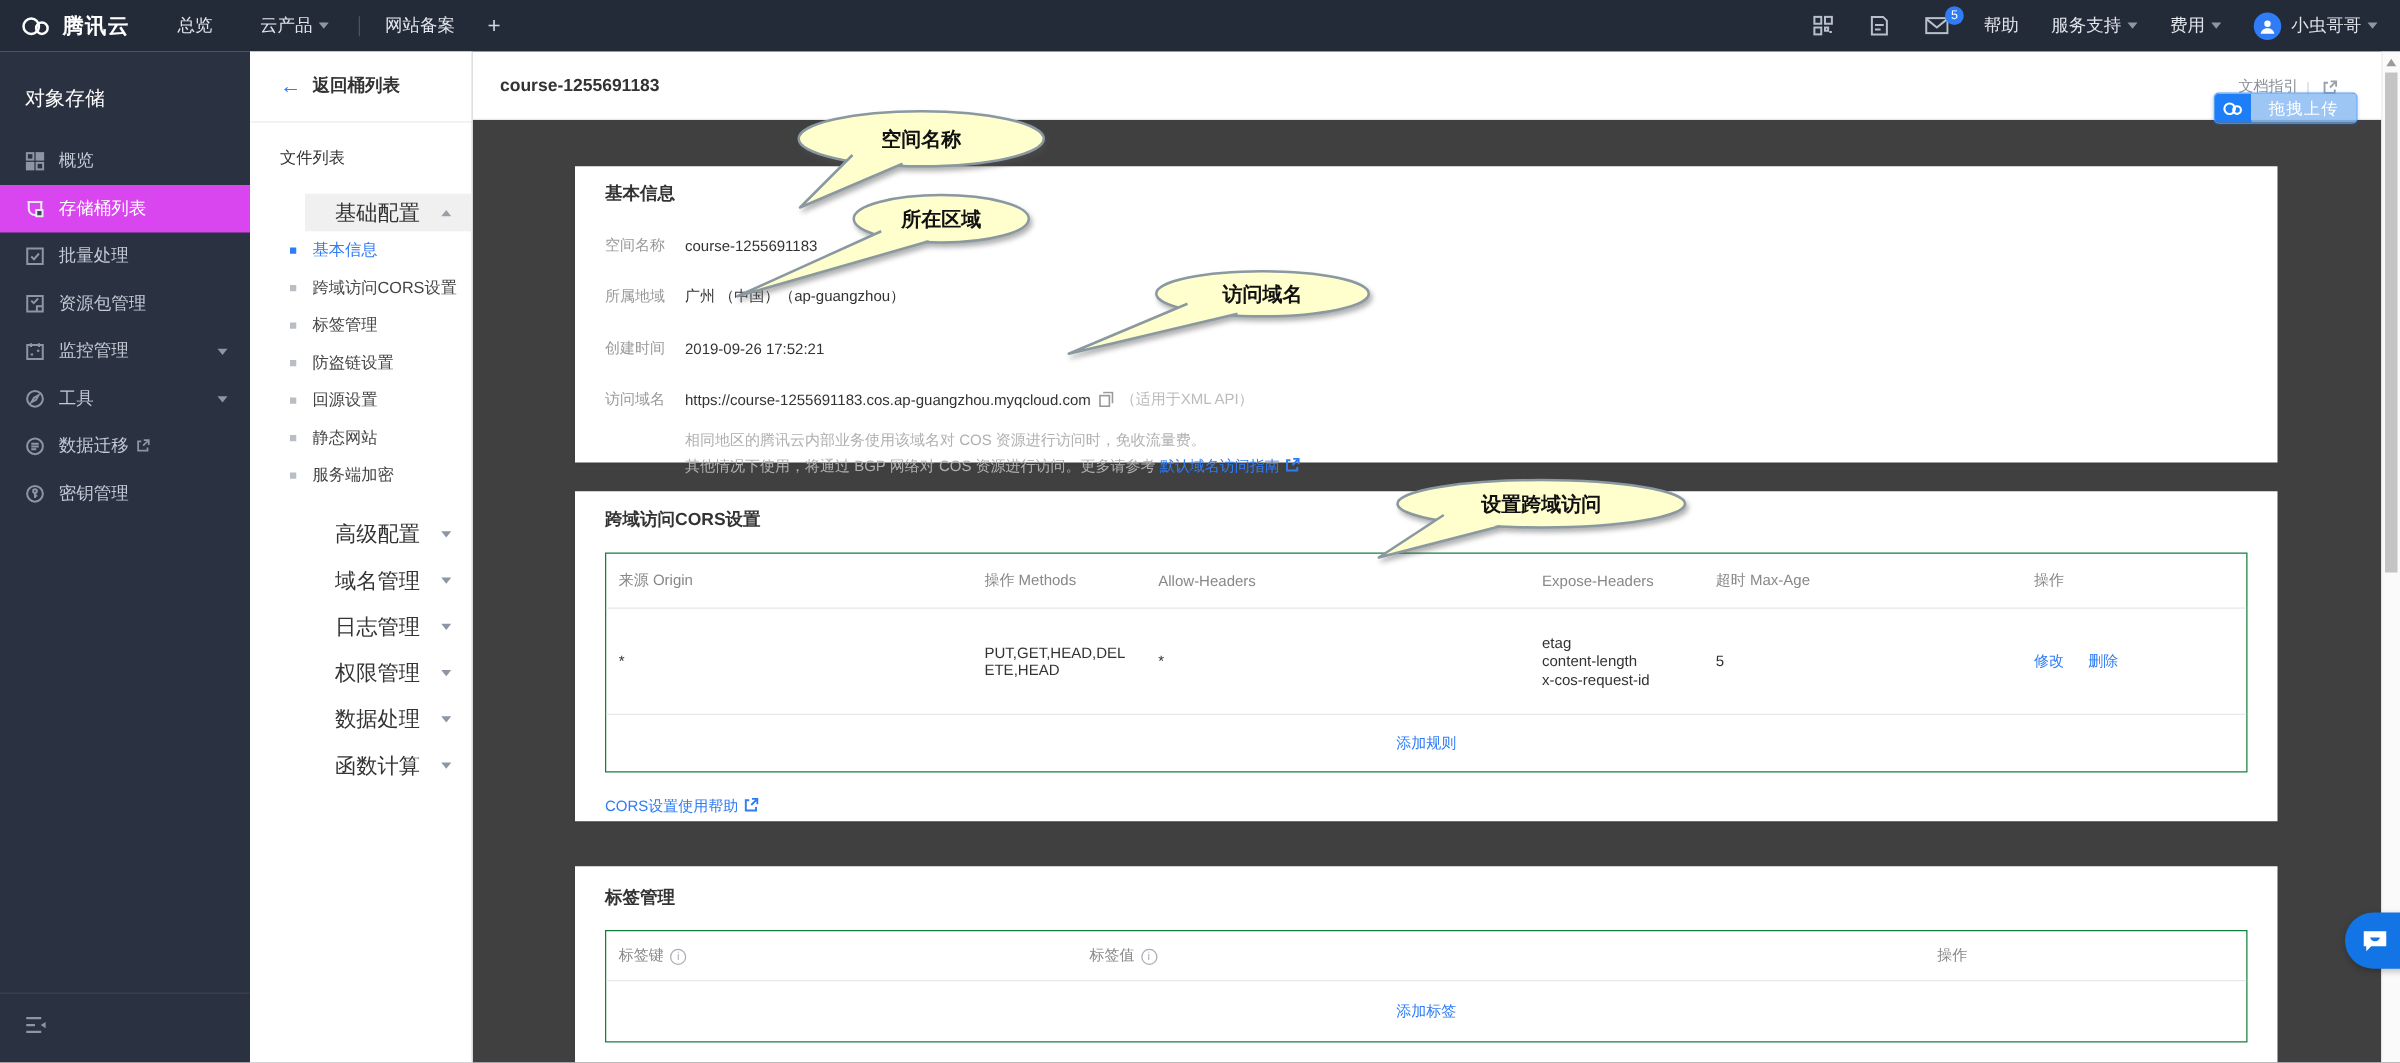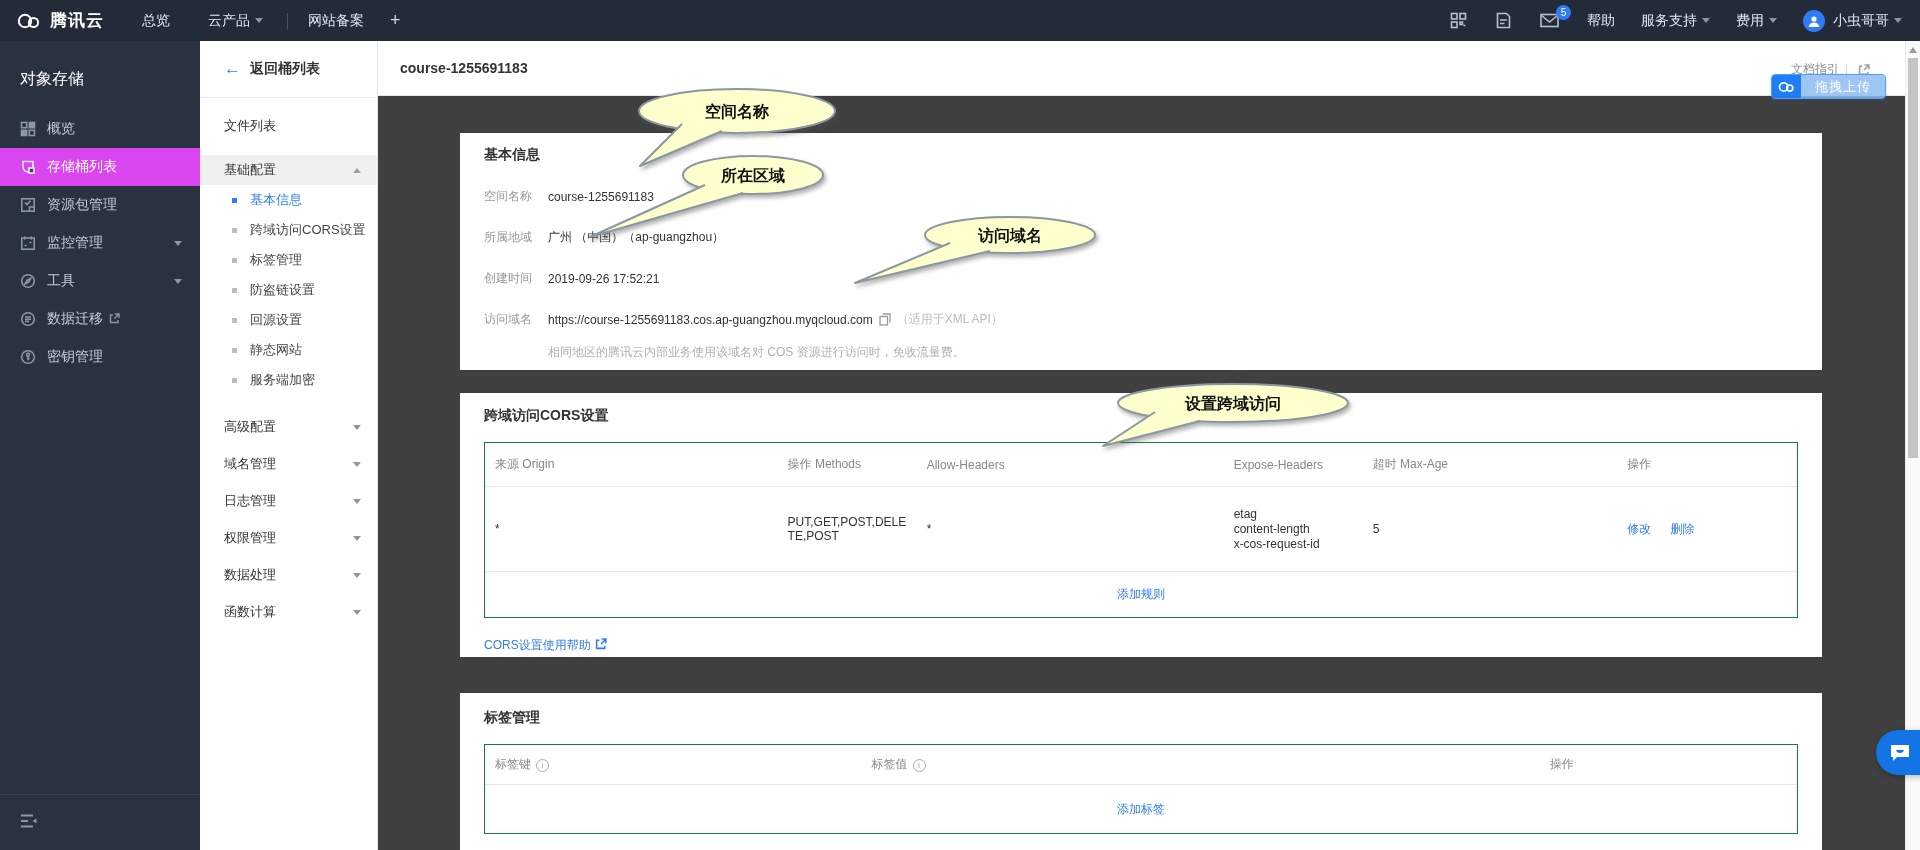--- a/index.html
+++ b/index.html
@@ -30,21 +30,21 @@
   .sb-item .sb-chev { margin-left:auto; margin-right:18px; }
   .sb-ext { margin-left:6px; color:#8d96a5; }
   .sb-foot { position:absolute; left:0; right:0; bottom:0; height:56px; border-top:1px solid #3a4150; display:flex; align-items:center; }
   .collapse-ic { margin-left:20px; color:#8d96a5; cursor:pointer; }
 
   
   .subnav { position:absolute; left:200px; top:41px; width:178px; bottom:0; background:#fff; border-right:1px solid #e4e6ea; z-index:40; }
   .subnav-head { height:57px; display:flex; align-items:center; padding-left:24px; border-bottom:1px solid #ebebeb; font-size:14px; font-weight:bold; color:#333; cursor:pointer; }
   .back-arrow { color:#2f7cf6; font-size:17px; margin-right:9px; font-weight:normal; }
   .sn-file { height:44px; display:flex; align-items:center; padding-left:24px; font-size:13px; color:#333; cursor:pointer; margin-top:6px; }
-  .sn-section { height:30px; display:flex; align-items:center; padding:0 16px 0 24px; font-size:13px; color:#333; cursor:pointer; margin-top:7px; }
+  .sn-section { height:30px; display:flex; align-items:center; padding:0 16px 0 24px; font-size:17px; color:#333; cursor:pointer; margin-top:7px;margin-left:44px; }
   .sn-section.expanded { background:#f0f0f0; height:30px; }
   .sn-section .sec-chev { margin-left:auto; }
   .sn-sub { height:30px; display:flex; align-items:center; padding-left:32px; font-size:13px; color:#444; cursor:pointer; }
   .sn-sub .dot { width:5px; height:5px; background:#b9bdc4; margin-right:13px; flex:none; }
   .sn-sub.active { color:#2f7cf6; }
   .sn-sub.active .dot { background:#2f7cf6; }
 
   
   .main { position:absolute; left:378px; top:41px; right:0; bottom:0; background:#404040; overflow:hidden; }
   .main-head { position:absolute; left:0; top:0; right:0; height:55px; background:#fff; border-bottom:1px solid #e8e8e8; display:flex; align-items:center; z-index:5; }
@@ -189,20 +189,27 @@
     <div class="sb-item active">
       <span class="ic"><svg width="16" height="16" viewBox="0 0 16 16" fill="none" stroke="currentColor" stroke-width="1.6">
             <path d="M2 2.5h12M3 2.5v5.5a5 5 0 0 0 10 0V2.5"></path>
             <rect x="9" y="9" width="5" height="5" fill="#3e4555" stroke="currentColor"></rect>
           </svg></span>
       <span>存储桶列表</span>
     </div>
     <div class="sb-item">
       <span class="ic"><svg width="16" height="16" viewBox="0 0 16 16" fill="none" stroke="currentColor" stroke-width="1.6">
             <rect x="1.8" y="1.8" width="12.4" height="12.4"></rect>
+            <path d="M5 8.2 7.2 10.4 11.2 5.8"></path>
+          </svg></span>
+      <span>批量处理</span>
+    </div>
+    <div class="sb-item">
+      <span class="ic"><svg width="16" height="16" viewBox="0 0 16 16" fill="none" stroke="currentColor" stroke-width="1.6">
+            <rect x="1.8" y="1.8" width="12.4" height="12.4"></rect>
             <path d="M5 5.5 7 7.5 10.5 3.8M9.5 14v-4h4.5"></path>
           </svg></span>
       <span>资源包管理</span>
     </div>
     <div class="sb-item">
       <span class="ic"><svg width="16" height="16" viewBox="0 0 16 16" fill="none" stroke="currentColor" stroke-width="1.6">
             <rect x="1.8" y="3" width="12.4" height="11.2"></rect>
             <path d="M4.8 1.5v3M11.2 1.5v3M4.5 10.5h2M9.5 7.5h2"></path>
           </svg></span>
       <span>监控管理</span>
@@ -362,37 +369,45 @@
                 <svg width="12" height="13" viewBox="0 0 12 13" fill="none" stroke="currentColor" stroke-width="1.3">
                   <rect x="1" y="3.5" width="7.5" height="8.5"></rect>
                   <path d="M3.5 1h7.5v8.5"></path>
                 </svg>
               </span>
             <span class="bi-suffix">（适用于XML API）</span>
           </span>
         </div>
         <div class="bi-note">
           <div><span>相同地区的腾讯云内部业务使用该域名对 COS 资源进行访问时，免收流量费。</span></div>
+          <div>
+            <span>其他情况下使用，将通过 BGP 网络对 COS 资源进行访问。更多请参考 </span><span class="blue-link">默认域名访问指南</span><span class="ext-ic">
+                <svg width="12" height="12" viewBox="0 0 11 11" fill="none" stroke="#2f7cf6" stroke-width="1.4">
+                  <path d="M4 2H1.5v7.5H9V7"></path>
+                  <path d="M6 1h4v4M10 1 5.5 5.5"></path>
+                </svg>
+              </span>
+          </div>
         </div>
       </div>
 
       <div class="card card2">
         <div class="card-title" style="padding-top:14px;">跨域访问CORS设置</div>
         <div class="tbl">
           <div class="tr th-row">
             <span class="cell c1">来源 Origin</span>
             <span class="cell c2">操作 Methods</span>
             <span class="cell c3">Allow-Headers</span>
             <span class="cell c4">Expose-Headers</span>
             <span class="cell c5">超时 Max-Age</span>
             <span class="cell c6">操作</span>
           </div>
           <div class="tr cors-body">
             <span class="cell c1">*</span>
-            <span class="cell c2">PUT,GET,POST,DELETE,POST</span>
+            <span class="cell c2">PUT,GET,HEAD,DELETE,HEAD</span>
             <span class="cell c3">*</span>
             <span class="cell c4 expose">
               <div>etag</div>
               <div>content-length</div>
               <div>x-cos-request-id</div>
             </span>
             <span class="cell c5">5</span>
             <span class="cell c6">
               <span class="act-link">修改</span>
               <span class="act-link">删除</span>

